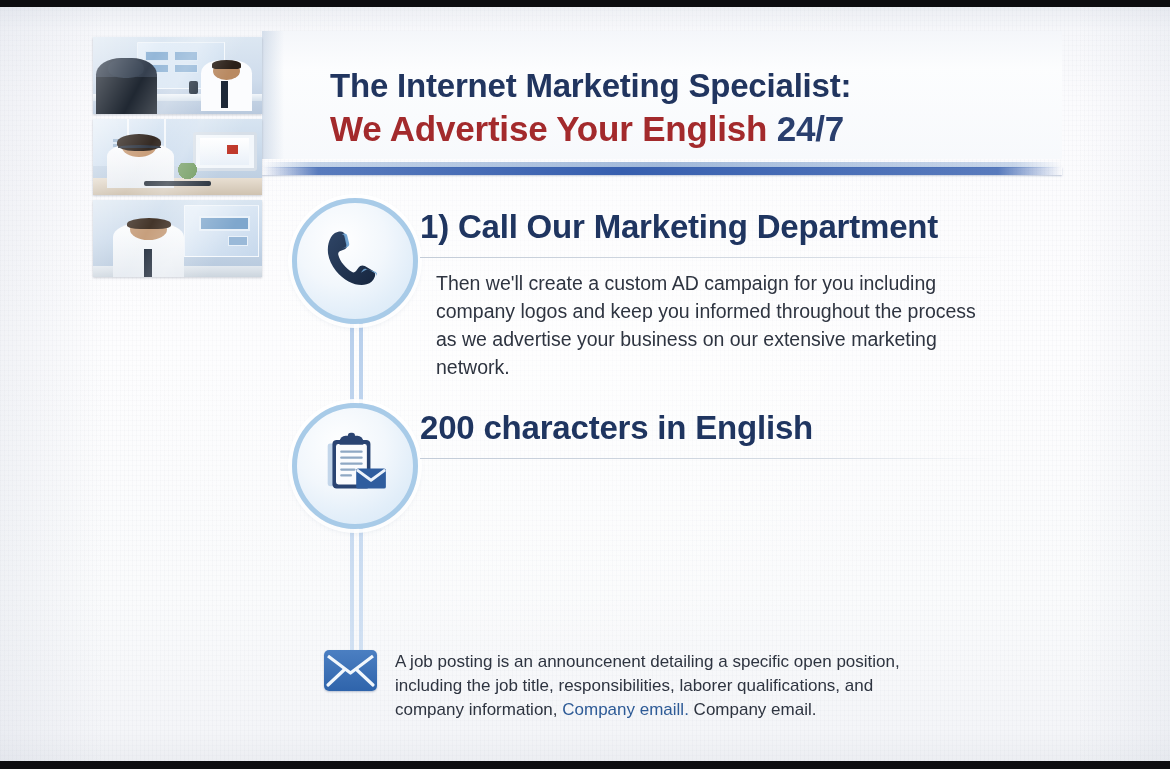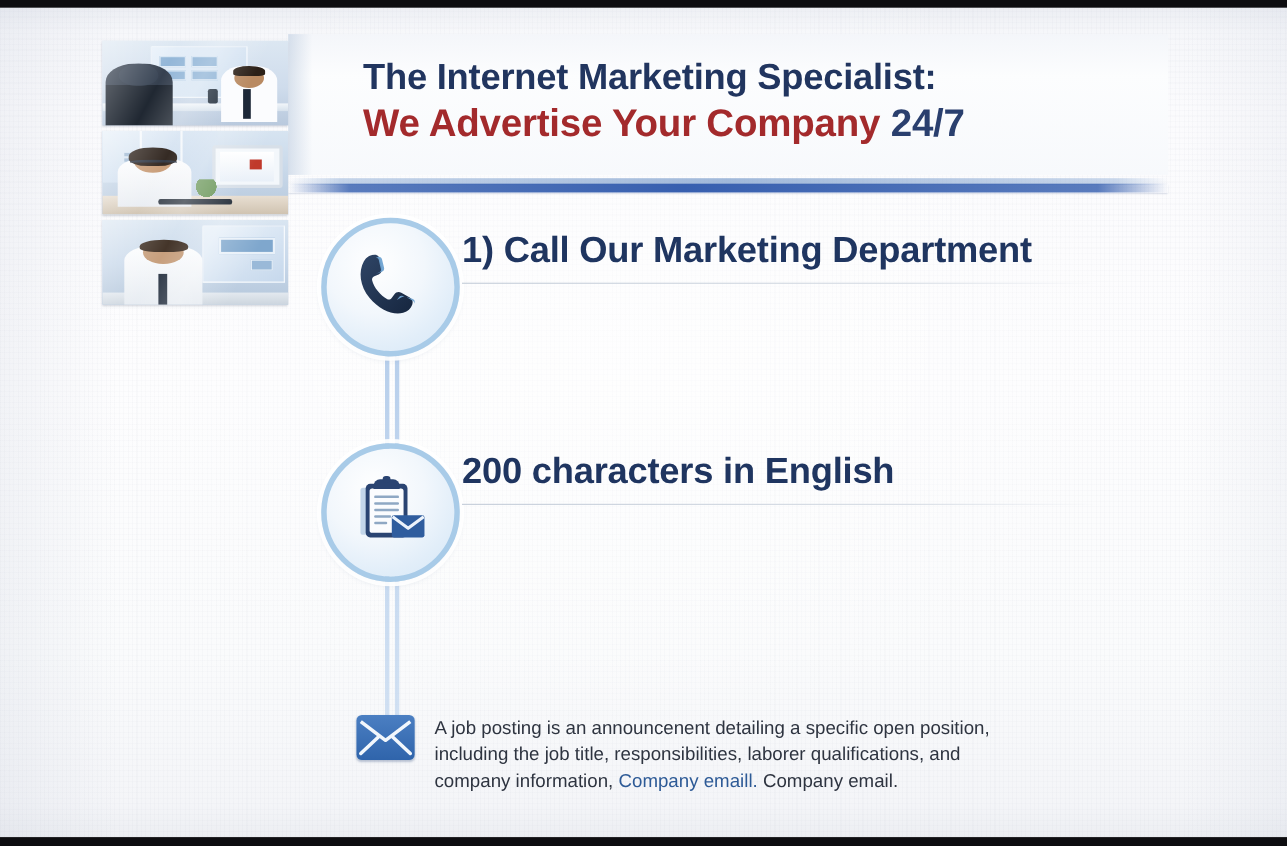--- a/index.html
+++ b/index.html
@@ -151,21 +151,21 @@
         rgba(244,246,250,.95) 0%,
         rgba(252,253,254,.98) 30%,
         rgba(247,249,252,.96) 100%);
     z-index:2;
   }
   .header .glassL{
     position:absolute;left:0;top:0;width:22px;height:100%;
     background:linear-gradient(90deg, rgba(186,202,222,.55), rgba(255,255,255,0));
   }
   .title-block{
-    position:absolute; left:68px; top:20px; width:700px;
+    position:absolute; left:68px; top:36px; width:700px;
   }
   .line1{
     font-size:33px; font-weight:bold; color:#21355f;
     letter-spacing:-.2px; line-height:1.15;
   }
   .line2{
     font-size:35px; font-weight:bold; color:#a32a2c;
     letter-spacing:-.2px; line-height:1.2; margin-top:3px;
     white-space:nowrap;
   }
@@ -306,21 +306,21 @@
         <div class="tie"></div>
         <div class="sheen"></div>
       </div>
 
     </div>
 
     <div class="header">
       <div class="glassL"></div>
       <div class="title-block">
         <div class="line1">The Internet Marketing Specialist:</div>
-        <div class="line2"><span>We Advertise Your Company</span>
+        <div class="line2"><span>We Advertise Your English</span>
           <span class="num">24/7</span></div>
       </div>
     </div>
 
     <div class="bluebar">
       <div class="b1"></div>
       <div class="b2"></div>
     </div>
 
     <div class="connector">
@@ -340,20 +340,21 @@
             </defs>
             <path d="M19.5 6.5c-3.6 0-6.6 2-8.4 5.2C6.6 19.8 7.8 31.2 15.6 40.6c7.8 9.4 18.5 13.8 26.4 11.6 3.6-1 6.1-3.4 7.2-6.8 .7-2.2-.2-4.1-2.1-5.2l-6.6-3.8c-2-1.1-4.1-.6-5.4 1.2l-2.2 3c-1 1.3-2.3 1.6-3.7.8-2.4-1.3-5-3.6-7.2-6.3-2.2-2.7-3.8-5.7-4.4-8.3-.4-1.6.2-2.8 1.7-3.4l3.4-1.4c2.1-.9 3-2.8 2.5-5l-1.7-7.4c-.5-2.1-2-3.1-4-3.1z" fill="url(#phg)"></path>
             <path d="M20.5 8.9c1.2 0 2 .6 2.3 1.8l1.6 7c.3 1.3-.1 2.2-1.3 2.7l-2.6 1.1 4-1.3 .9-.4c1.4-.6 1.9-1.7 1.5-3.2l-1.6-6.5c-.3-1.2-1.2-1.9-2.5-1.9z" fill="#6fa3d2" opacity=".95"></path>
             <path d="M41.7 39c-1.1-.5-2.1-.3-2.9.8l-1.8 2.4 3.4-2 .9-.5c1.1-.6 2.1-.5 3.1.1l5 2.9c1 .6 1.5 1.4 1.4 2.4l.2-.8c.3-1.3-.2-2.3-1.4-3z" fill="#6fa3d2" opacity=".95"></path>
           </svg>
         </span>
       </div>
       <div class="step-body">
         <div class="step-head">1) Call Our Marketing Department</div>
         <div class="rule"></div>
+        <div class="step-text">Then we'll create a custom AD campaign for you including company logos and keep you informed throughout the process as we advertise your business on our extensive marketing network.</div>
       </div>
     </div>
 
     <div class="step step2">
       <div class="badge">
         <span>
           <svg width="76" height="76" viewBox="0 0 64 64" aria-hidden="true">
             <rect x="9" y="13" width="11" height="36" rx="2" fill="#c3d6ea"></rect>
             <rect x="13" y="10" width="32" height="41" rx="3.5" fill="#2a4472"></rect>
             <rect x="16" y="13.5" width="26" height="34" rx="2" fill="#fbfcfe"></rect>

